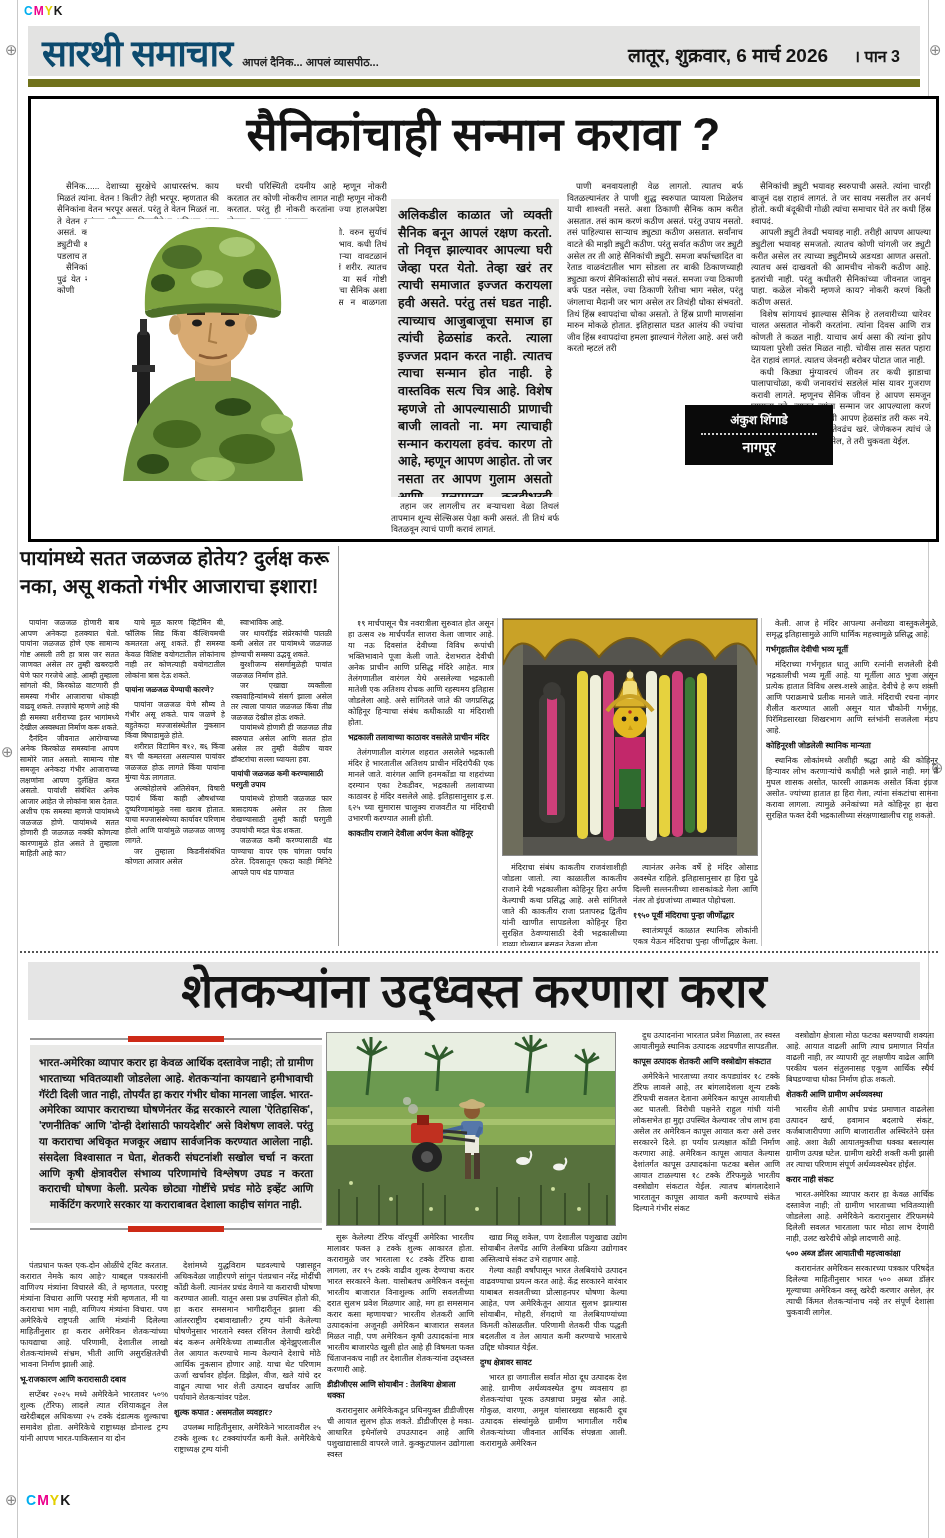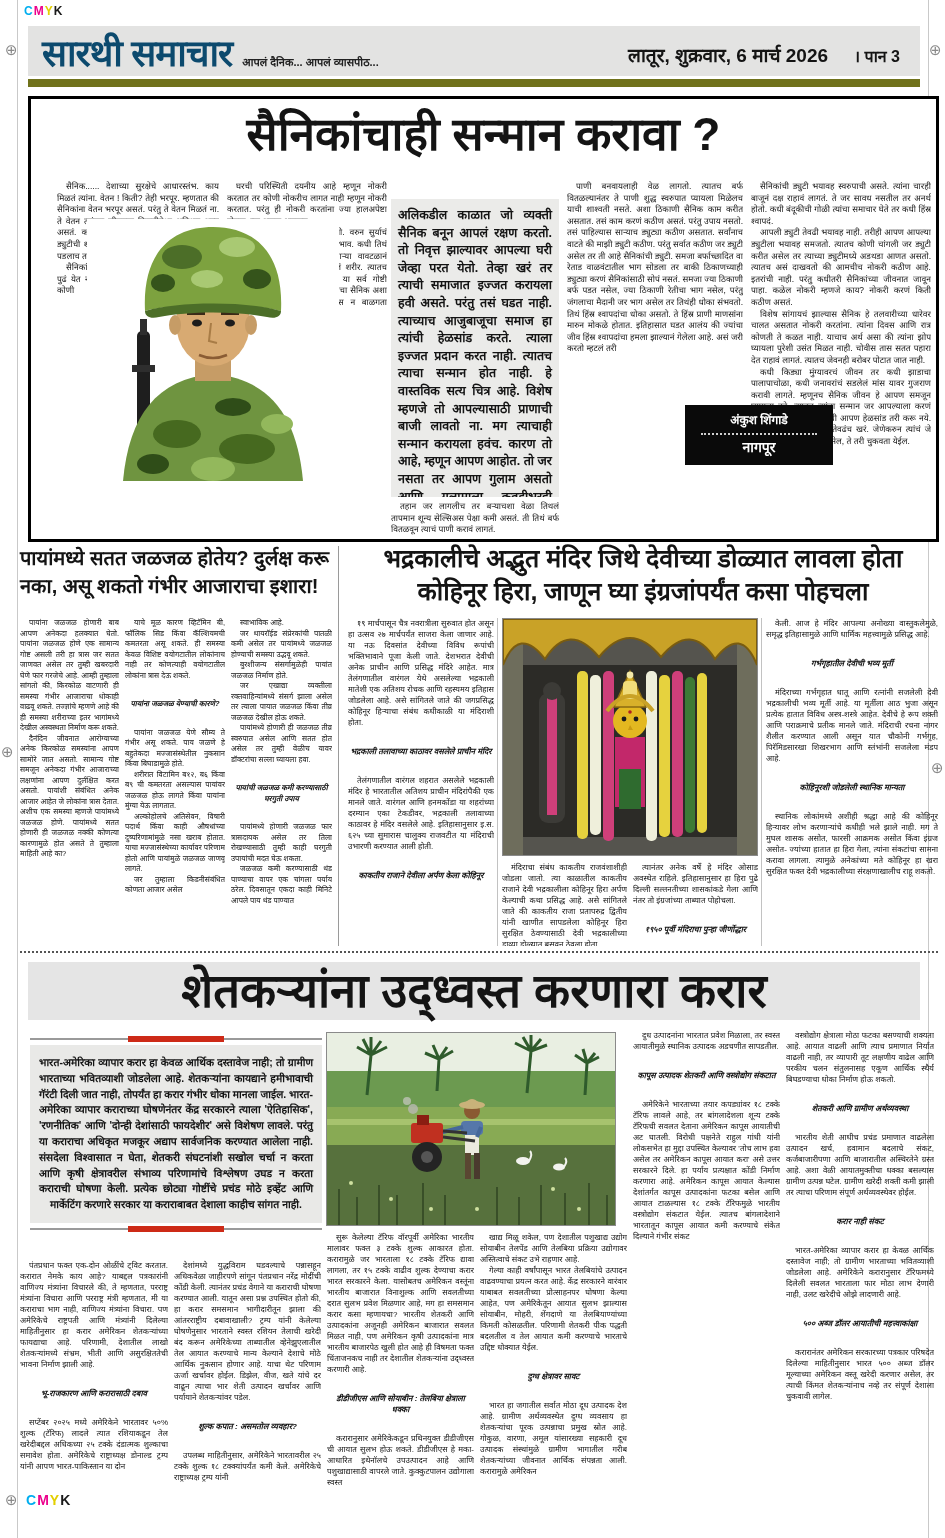--- a/index.html
+++ b/index.html
@@ -17,21 +17,21 @@
             display:flex;align-items:flex-end;padding:0 14px;box-sizing:border-box;}
   #mast-title{font-size:37px;font-weight:800;line-height:44px;letter-spacing:-1px;color:#0c4a6e;}
   #mast-tag{font-size:11px;font-weight:700;margin:0 0 7px 10px;color:#222;}
   #mast-date{margin-left:auto;font-size:19px;font-weight:800;margin-bottom:8px;}
   #mast-page{font-size:16px;font-weight:800;margin:0 6px 9px 26px;}
   #oliveband{left:28px;top:79px;width:892px;height:8px;background:#70721b;}
 
   
   .col{overflow:hidden;text-align:justify;}
   .col .para{text-indent:9px;margin:0;}
-  .col .colhead{font-weight:bold;text-align:center;text-indent:0;margin:18px 0;font-style:italic;}
+  .col .colhead{font-weight:bold;text-align:left;text-indent:0;margin:4px 0;}
   .fs85{font-size:8.5px;line-height:11.6px;}
   .fs80{font-size:8px;line-height:11px;}
   .fs75{font-size:7.5px;line-height:10.5px;}
 
   
   #art1{left:28px;top:96px;width:905px;height:440px;border:3px solid #000;background:#fff;}
   #art1-headline{left:0;top:4px;width:100%;text-align:center;font-size:46px;line-height:62px;
                  font-weight:800;letter-spacing:0;}
   #pullquote{left:360px;top:100px;width:168px;height:298px;background:#ebebe9;
              box-sizing:border-box;padding:8px 7px;font-size:12.5px;line-height:17.6px;
@@ -177,21 +177,20 @@
       <div class="para">बुरशीजन्य संसर्गामुळेही पायांत जळजळ निर्माण होते.</div>
       <div class="para">जर एखाद्या व्यक्तीला रक्तवाहिन्यांमध्ये संसर्ग झाला असेल तर त्याला पायात जळजळ किंवा तीव्र जळजळ देखील होऊ शकते.</div>
       <div class="para">पायांमध्ये होणारी ही जळजळ तीव्र स्वरुपात असेल आणि सतत होत असेल तर तुम्ही वेळीच यावर डॉक्टरांचा सल्ला घ्यायला हवा.</div>
       <div class="colhead">पायांची जळजळ कमी करण्यासाठी घरगुती उपाय</div>
       <div class="para">पायांमध्ये होणारी जळजळ फार त्रासदायक असेल तर तिला रोखण्यासाठी तुम्ही काही घरगुती उपायांची मदत घेऊ शकता.</div>
       <div class="para">जळजळ कमी करण्यासाठी थंड पाण्याचा वापर एक चांगला पर्याय ठरेल. दिवसातून एकदा काही मिनिटे आपले पाय थंड पाण्यात</div>
     </div>
 
   <div class="abs" id="vrule-mid"></div>
 
-  <div class="abs" id="art3-headline">भद्रकालीचे अद्भुत मंदिर जिथे देवीच्या डोळ्यात लावला होता कोहिनूर हिरा, जाणून घ्या इंग्रजांपर्यंत कसा पोहचला</div>
   <div class="abs col fs80" style="left:348px;top:618px;width:146px;height:328px;">
       <div class="para">१९ मार्चपासून चैत्र नवरात्रीला सुरुवात होत असून हा उत्सव २७ मार्चपर्यंत साजरा केला जाणार आहे. या नऊ दिवसांत देवीच्या विविध रूपांची भक्तिभावाने पूजा केली जाते. देशभरात देवीची अनेक प्राचीन आणि प्रसिद्ध मंदिरे आहेत. मात्र तेलंगणातील वारंगल येथे असलेल्या भद्रकाली मातेशी एक अतिशय रोचक आणि रहस्यमय इतिहास जोडलेला आहे. असे सांगितले जाते की जगप्रसिद्ध कोहिनूर हिऱ्याचा संबंध कधीकाळी या मंदिराशी होता.</div>
       <div class="colhead">भद्रकाली तलावाच्या काठावर वसलेले प्राचीन मंदिर</div>
       <div class="para">तेलंगणातील वारंगल शहरात असलेले भद्रकाली मंदिर हे भारतातील अतिशय प्राचीन मंदिरांपैकी एक मानले जाते. वारंगल आणि हनमकोंडा या शहरांच्या दरम्यान एका टेकडीवर, भद्रकाली तलावाच्या काठावर हे मंदिर वसलेले आहे. इतिहासानुसार इ.स. ६२५ च्या सुमारास चालुक्य राजवटीत या मंदिराची उभारणी करण्यात आली होती.</div>
       <div class="colhead">काकतीय राजाने देवीला अर्पण केला कोहिनूर</div>
     </div>
   <div class="abs vrule3" style="left:497px;"></div>
 
   <div class="abs photo" style="left:502px;top:618px;width:256px;height:238px;">
     <svg width="254" height="236" viewBox="0 0 254 236">

